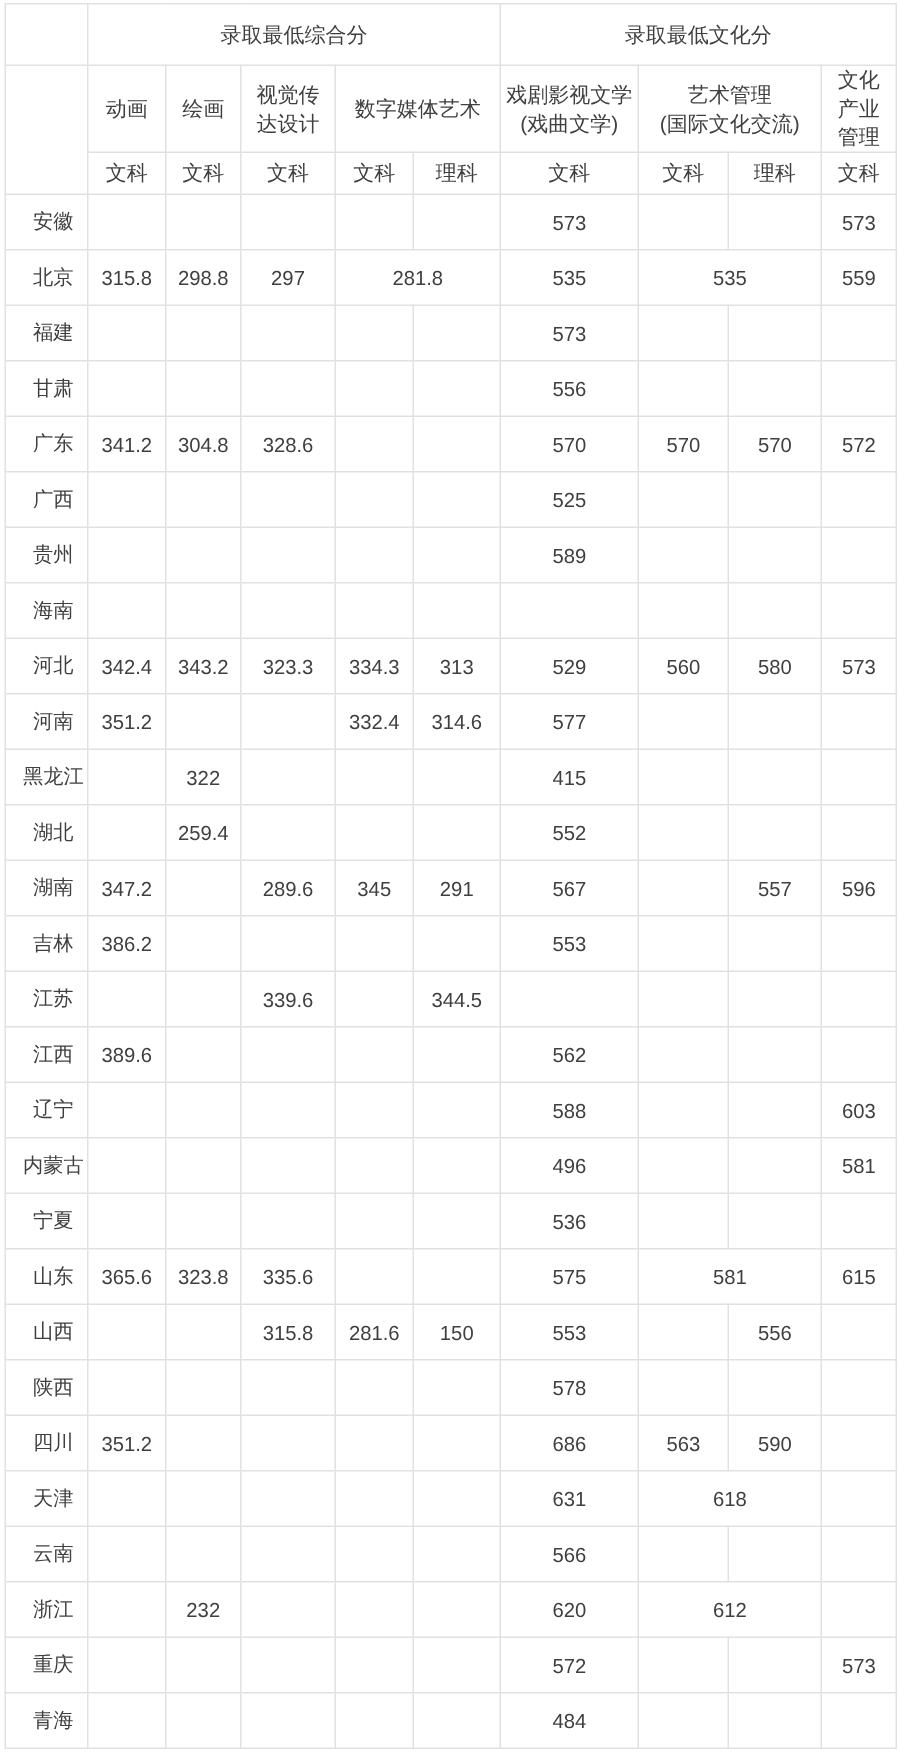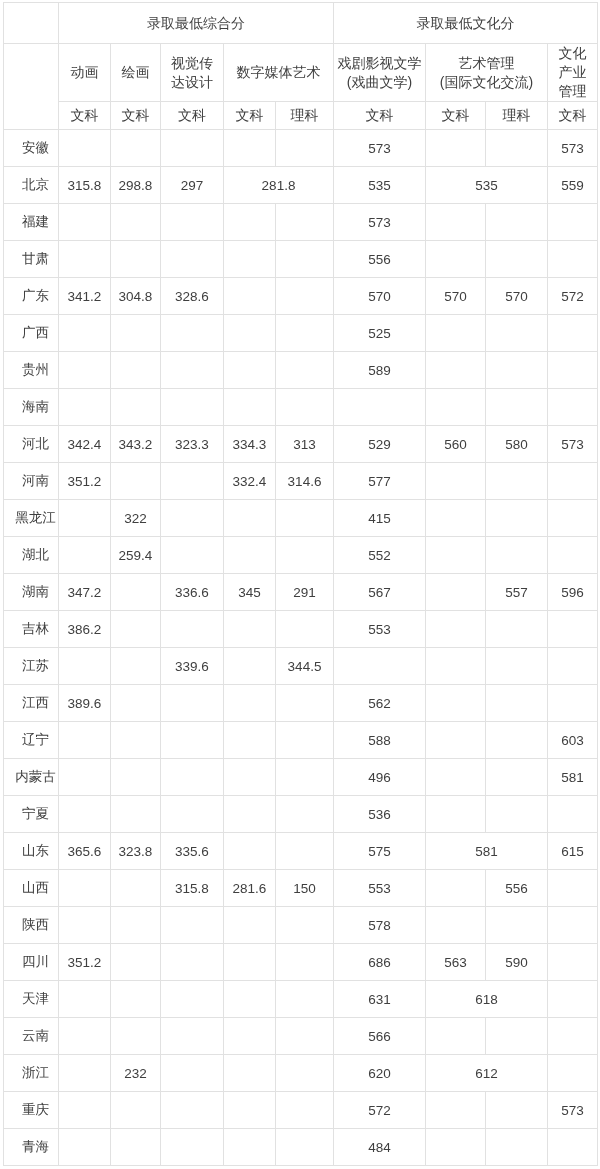--- a/index.html
+++ b/index.html
@@ -228,21 +228,21 @@
           <td></td>
           <td>552</td>
           <td></td>
           <td></td>
           <td></td>
         </tr>
         <tr>
           <td class="province">湖南</td>
           <td>347.2</td>
           <td></td>
-          <td>336.6</td>
+          <td>289.6</td>
           <td>345</td>
           <td>291</td>
           <td>567</td>
           <td></td>
           <td>557</td>
           <td>596</td>
         </tr>
         <tr>
           <td class="province">吉林</td>
           <td>386.2</td>

